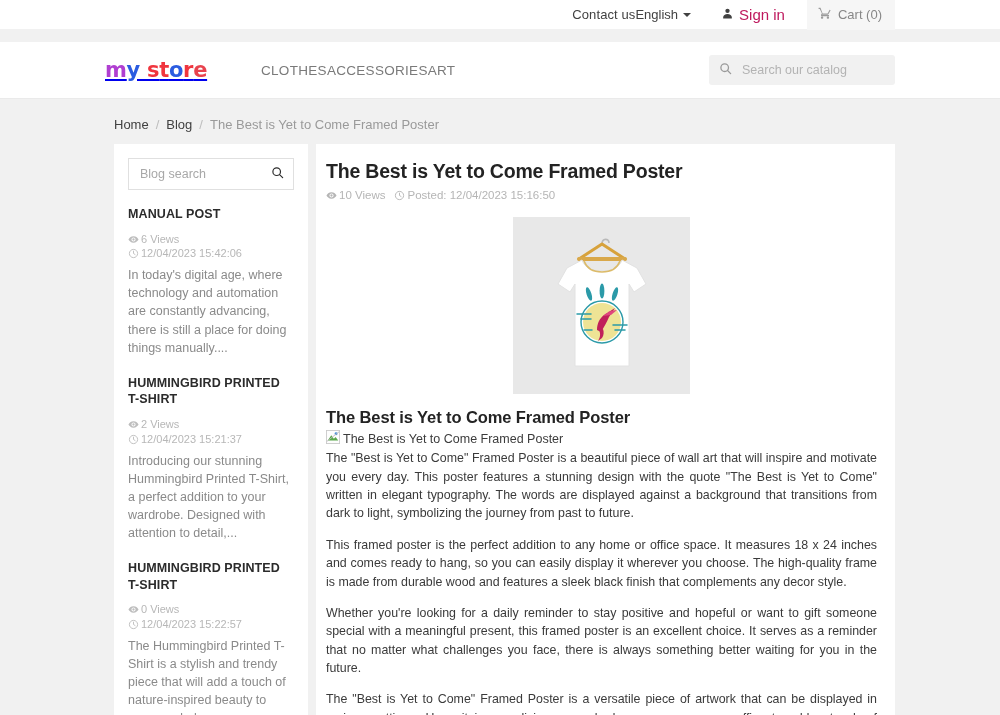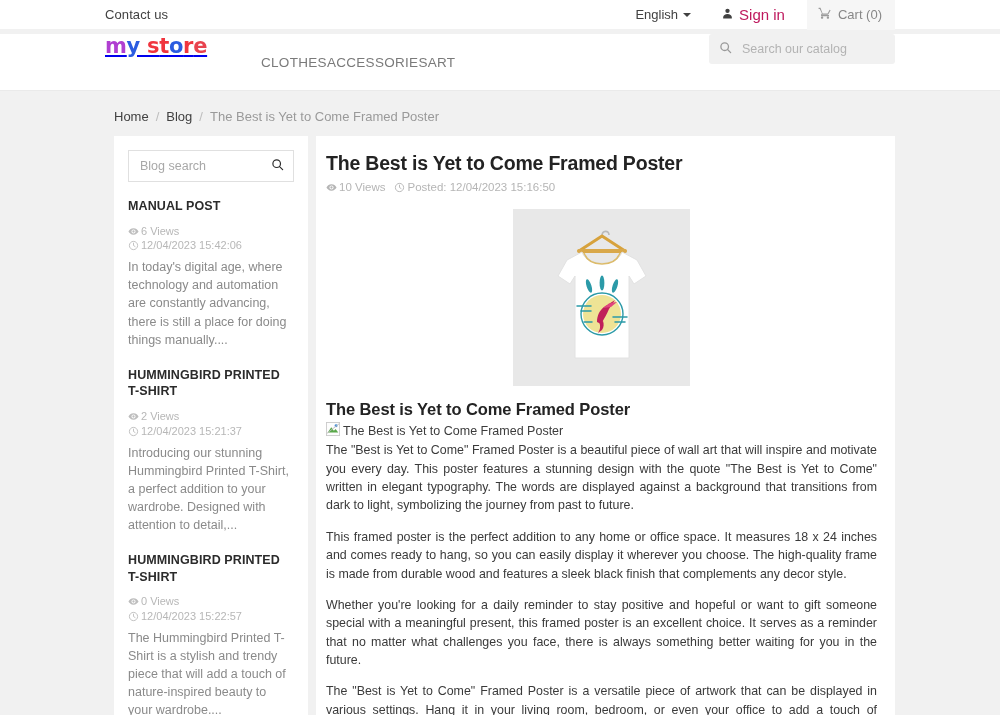--- a/index.html
+++ b/index.html
@@ -20,23 +20,22 @@
     border-bottom: 1px solid #f1f1f1;
     display: flex;
     align-items: center;
     position: relative;
   }
   .topbar-inner {
     width: 790px;
     margin: 8px auto;
     display: flex;
     align-items: center;
-    justify-content: space-between;
+    justify-content: flex-end;
     height: 100%;
-    gap: 12px;
   }
   .contact-link {
     font-size: 13px;
     color: #414141;
     text-decoration: none;
     letter-spacing: 0.1px;
   }
   .topbar-right {
     display: flex;
     align-items: center;
@@ -80,23 +79,24 @@
   .cart-box svg { margin-right: 6px; }
 
   
   .header {
     height: 57px;
     background: #ffffff;
     border-bottom: 1px solid #eaeaea;
   }
   .header-inner {
     width: 790px;
-    margin: 4px auto;
+    margin: 12px auto;
     height: 100%;
     display: flex;
+    align-items: center;
   }
   .logo {
     font-size: 21px;
     font-weight: bold;
     letter-spacing: -0.3px;
     width: 150px;
     font-family: "DejaVu Sans", sans-serif;
   }
   .logo .l1 { color: #b03fd1; }
   .logo .l2 { color: #2b5ce0; }

